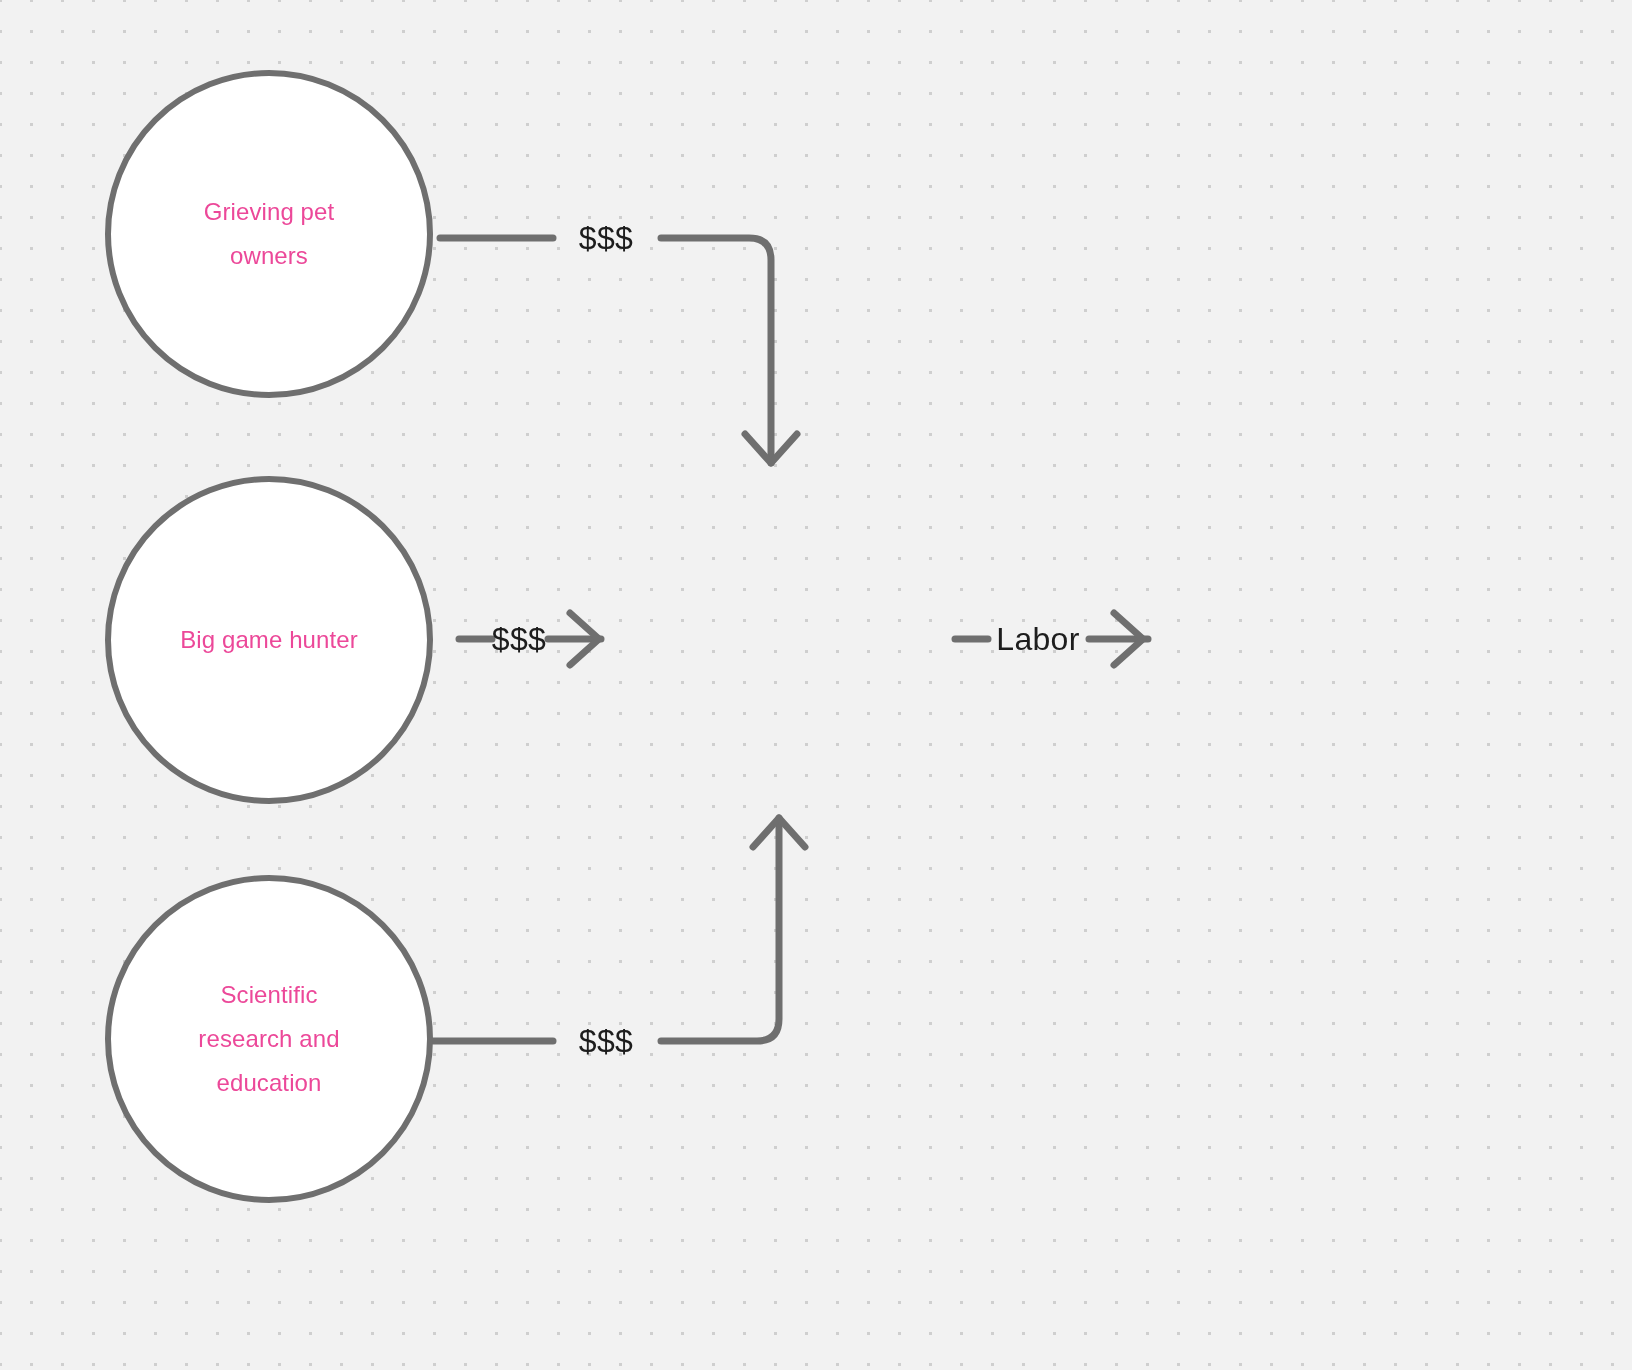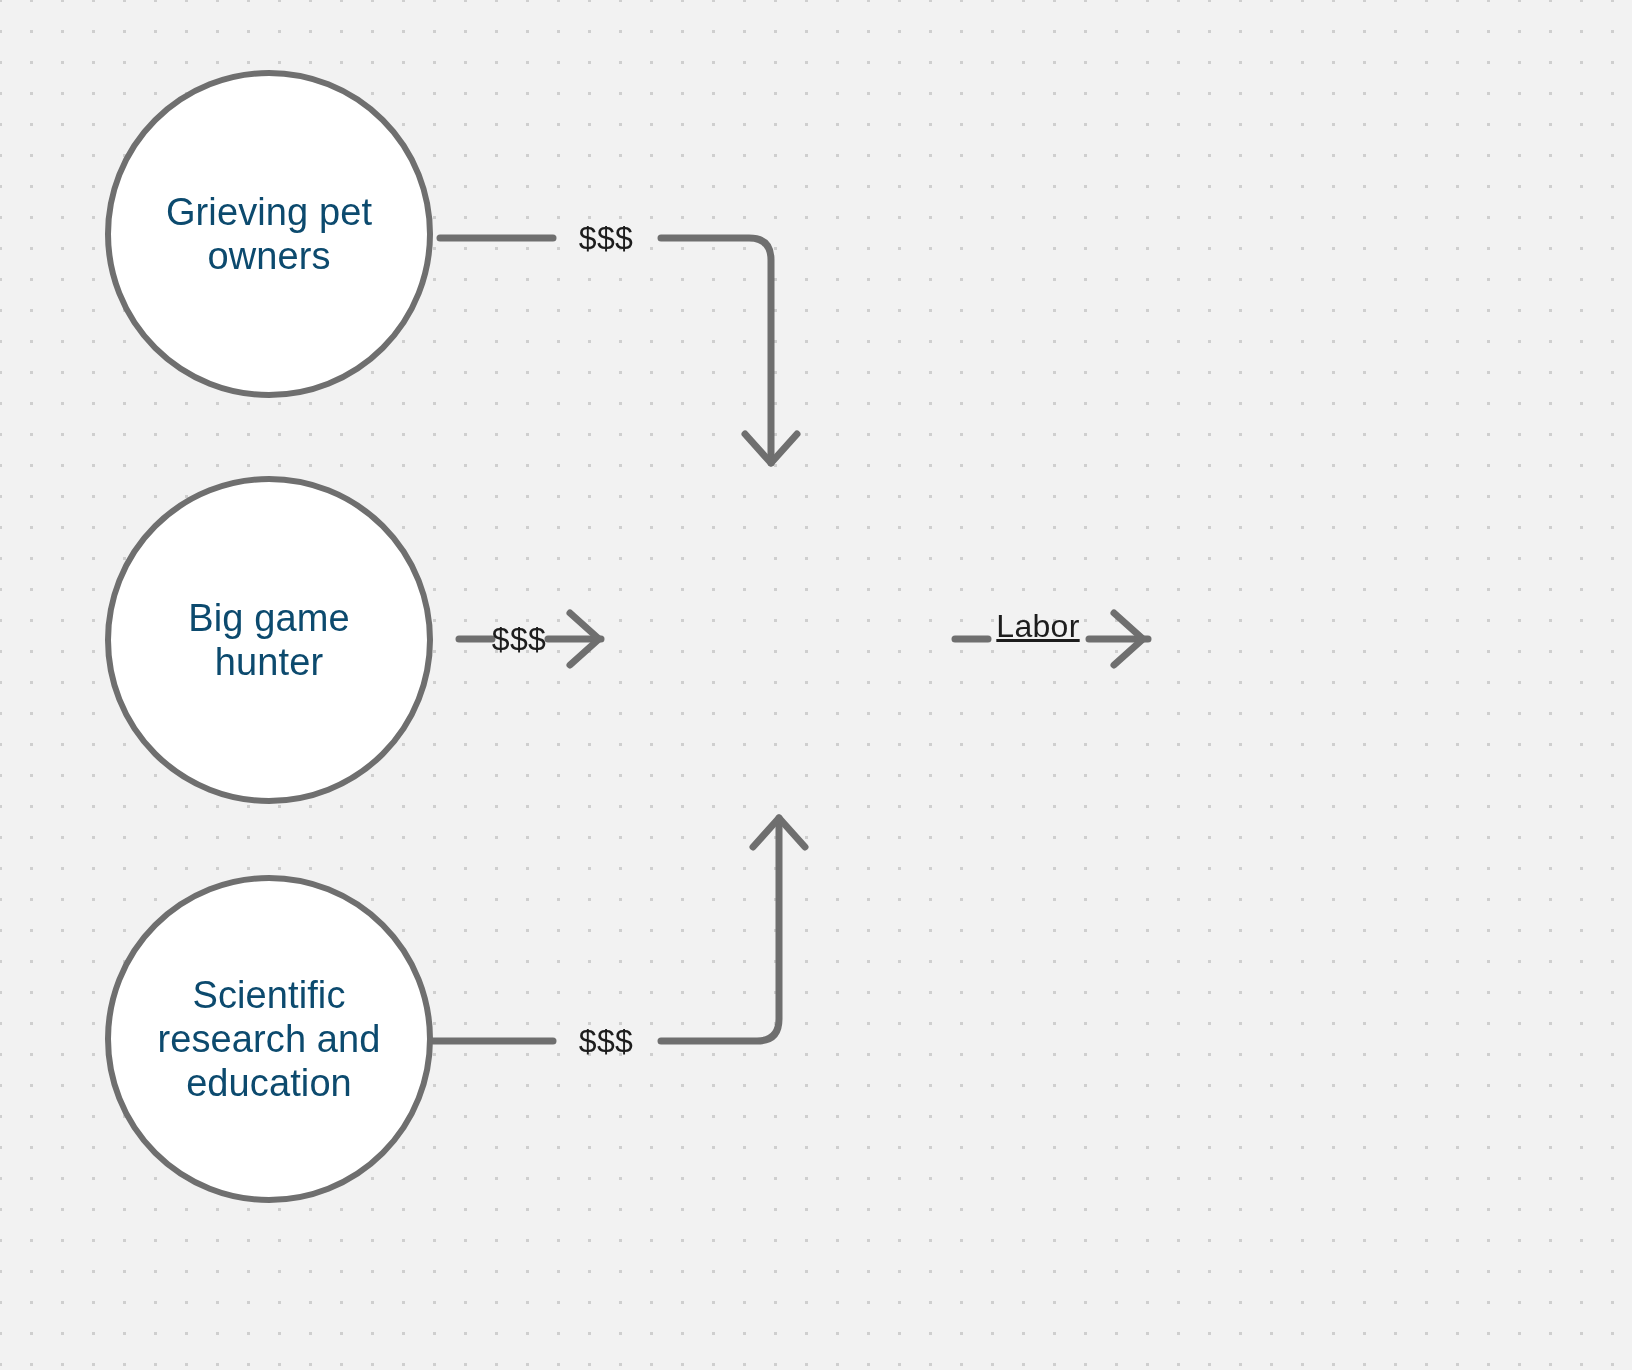--- a/index.html
+++ b/index.html
@@ -33,23 +33,23 @@
     box-sizing: border-box;
     border-radius: 50%;
     background: #ffffff;
     border: 6px solid #6f6f6f;
     display: flex;
     align-items: center;
     justify-content: center;
     text-align: center;
   }
   .node-label {
-    font-size: 38px;
+    font-size: 24px;
     line-height: 44px;
-    color: #0c4a6e;
+    color: #ec4899;
     letter-spacing: 0.1px;
     padding: 0 44px;
     white-space: pre-line;
   }
   .edge-label {
     position: absolute;
     transform: translate(-50%, -50%);
     font-size: 32px;
     line-height: 1;
     color: #1d1d1d;
@@ -108,15 +108,15 @@
   </div>
 
 
 
   <div class="edge-label" style="left:606px; top:238px;">$$$</div>
 
   <div class="edge-label" style="left:519px; top:639px;">$$$</div>
 
   <div class="edge-label" style="left:606px; top:1041px;">$$$</div>
 
-  <div class="edge-label" style="left:1038px; top:626px;text-decoration:underline;">Labor</div>
+  <div class="edge-label" style="left:1038px; top:639px;">Labor</div>
 
 </div>
 
 </body></html>

